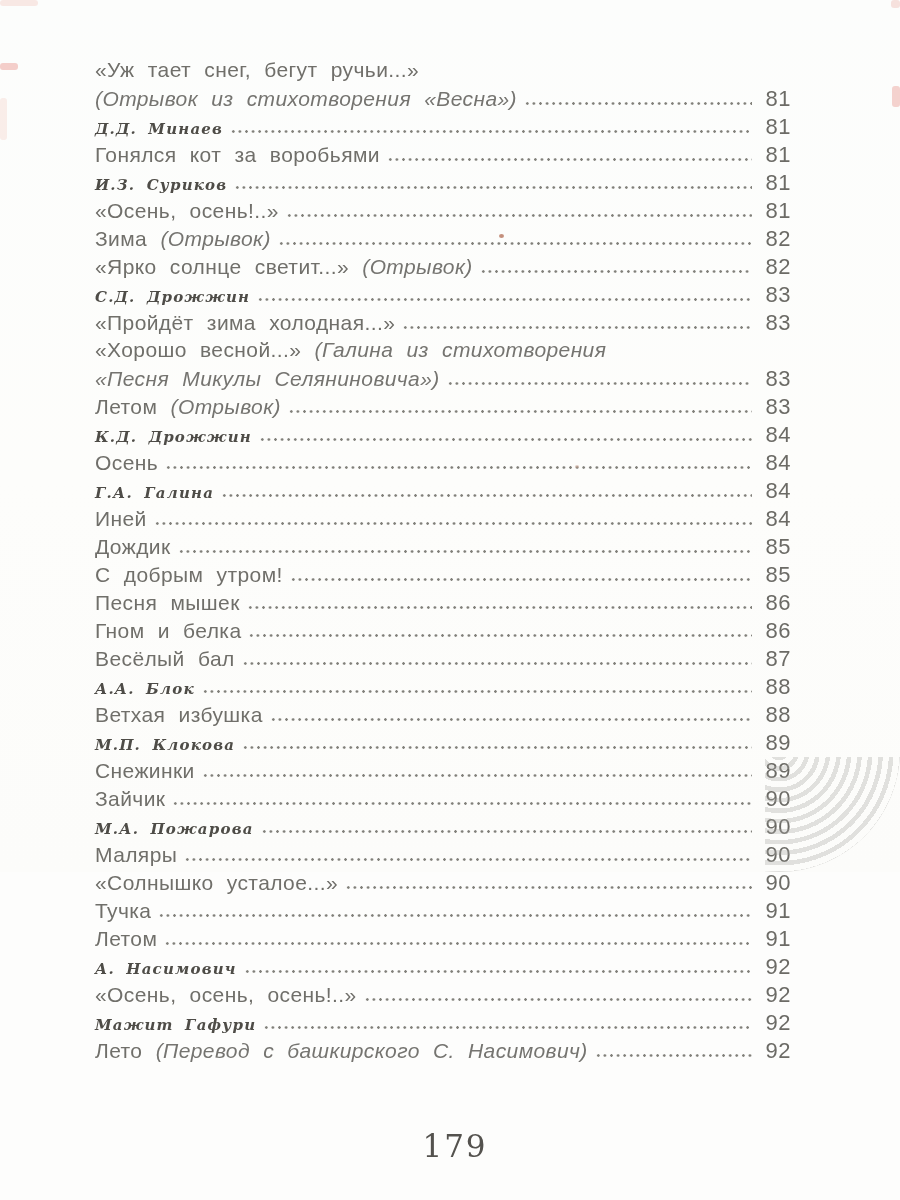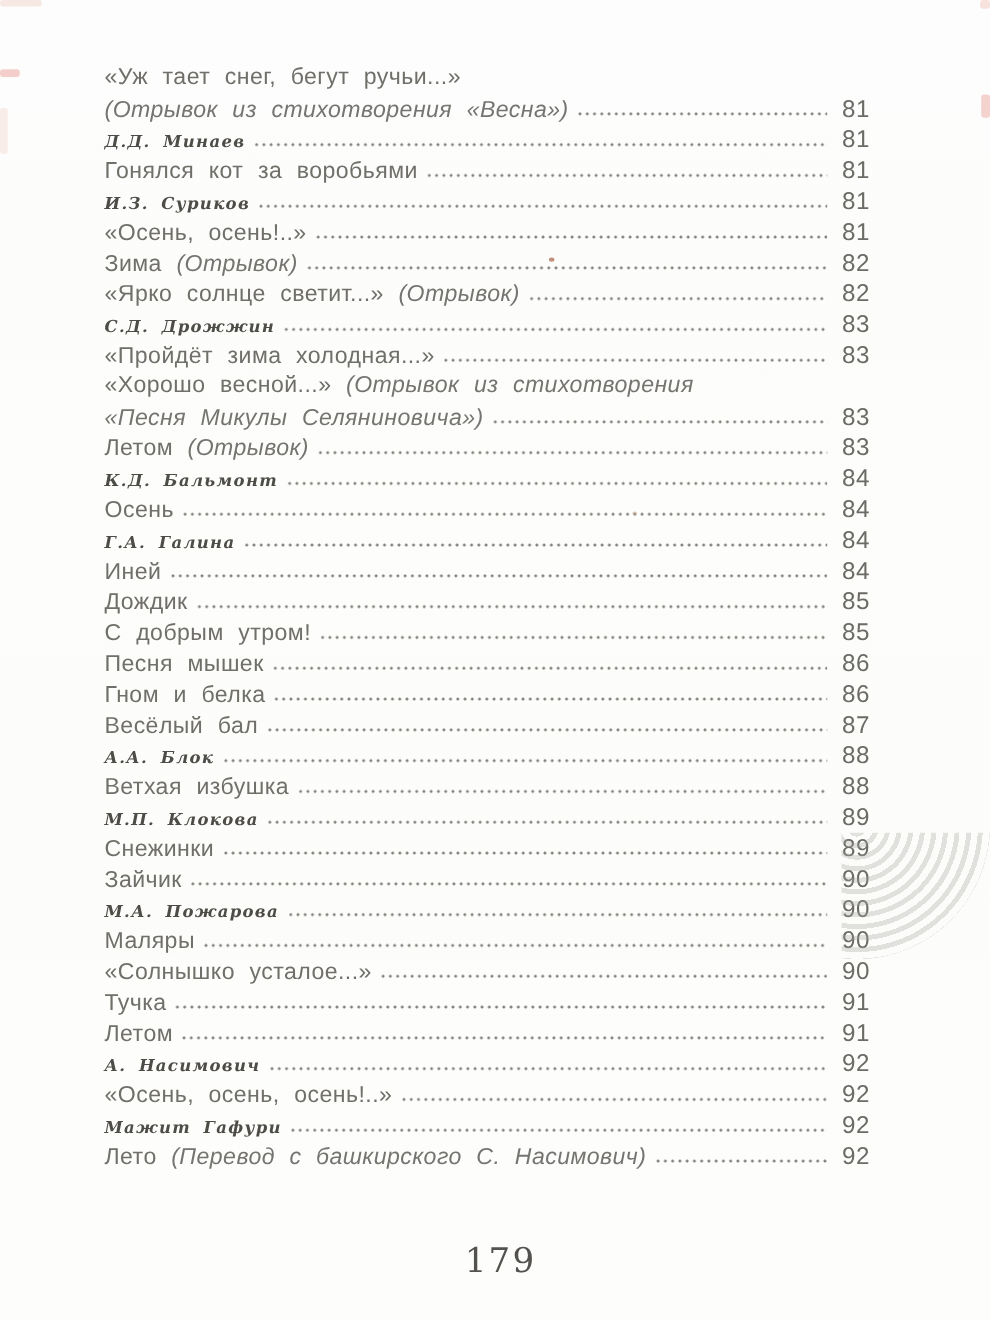--- a/index.html
+++ b/index.html
@@ -162,34 +162,34 @@
         <span class="label"><span class="txt">С.Д. Дрожжин</span></span>
         <span class="leader"></span>
         <span class="pageno">83</span>
       </div>
       <div class="toc-row item">
         <span class="label"><span class="txt">«Пройдёт зима холодная...»</span></span>
         <span class="leader"></span>
         <span class="pageno">83</span>
       </div>
       <div class="toc-row item">
-        <span class="label"><span class="txt">«Хорошо весной...»</span><span class="note"> (Отрывок из стихотворения</span></span>
+        <span class="label"><span class="txt">«Хорошо весной...»</span><span class="note"> (Галина из стихотворения</span></span>
       </div>
       <div class="toc-row item">
         <span class="label"><span class="note">«Песня Микулы Селяниновича»)</span></span>
         <span class="leader"></span>
         <span class="pageno">83</span>
       </div>
       <div class="toc-row item">
         <span class="label"><span class="txt">Летом</span><span class="note"> (Отрывок)</span></span>
         <span class="leader"></span>
         <span class="pageno">83</span>
       </div>
       <div class="toc-row author">
-        <span class="label"><span class="txt">К.Д. Бальмонт</span></span>
+        <span class="label"><span class="txt">К.Д. Дрожжин</span></span>
         <span class="leader"></span>
         <span class="pageno">84</span>
       </div>
       <div class="toc-row item">
         <span class="label"><span class="txt">Осень</span></span>
         <span class="leader"></span>
         <span class="pageno">84</span>
       </div>
       <div class="toc-row author">
         <span class="label"><span class="txt">Г.А. Галина</span></span>

